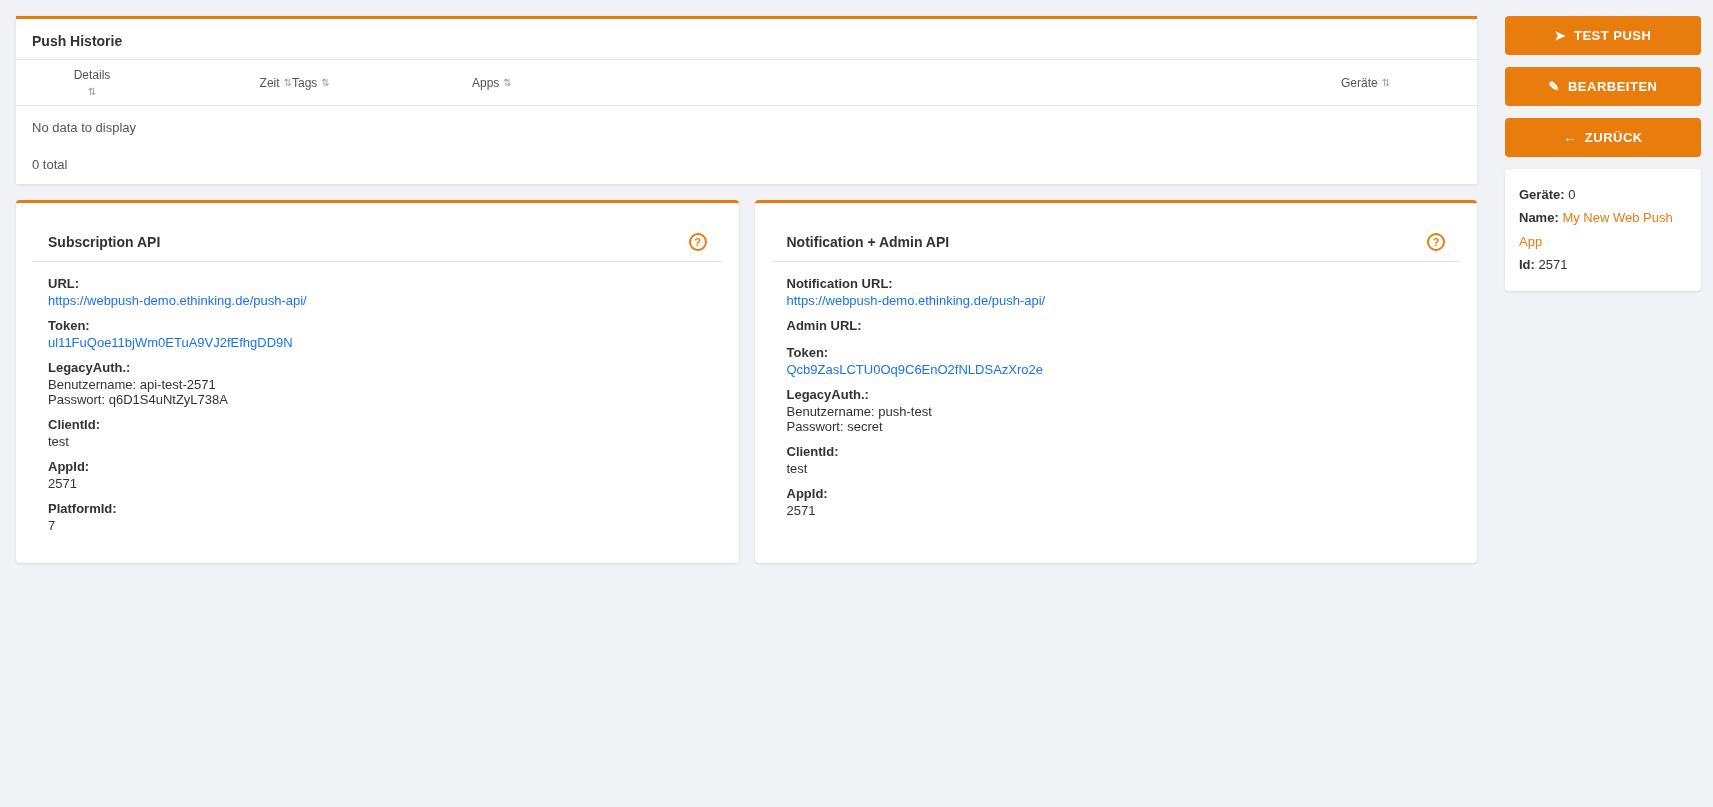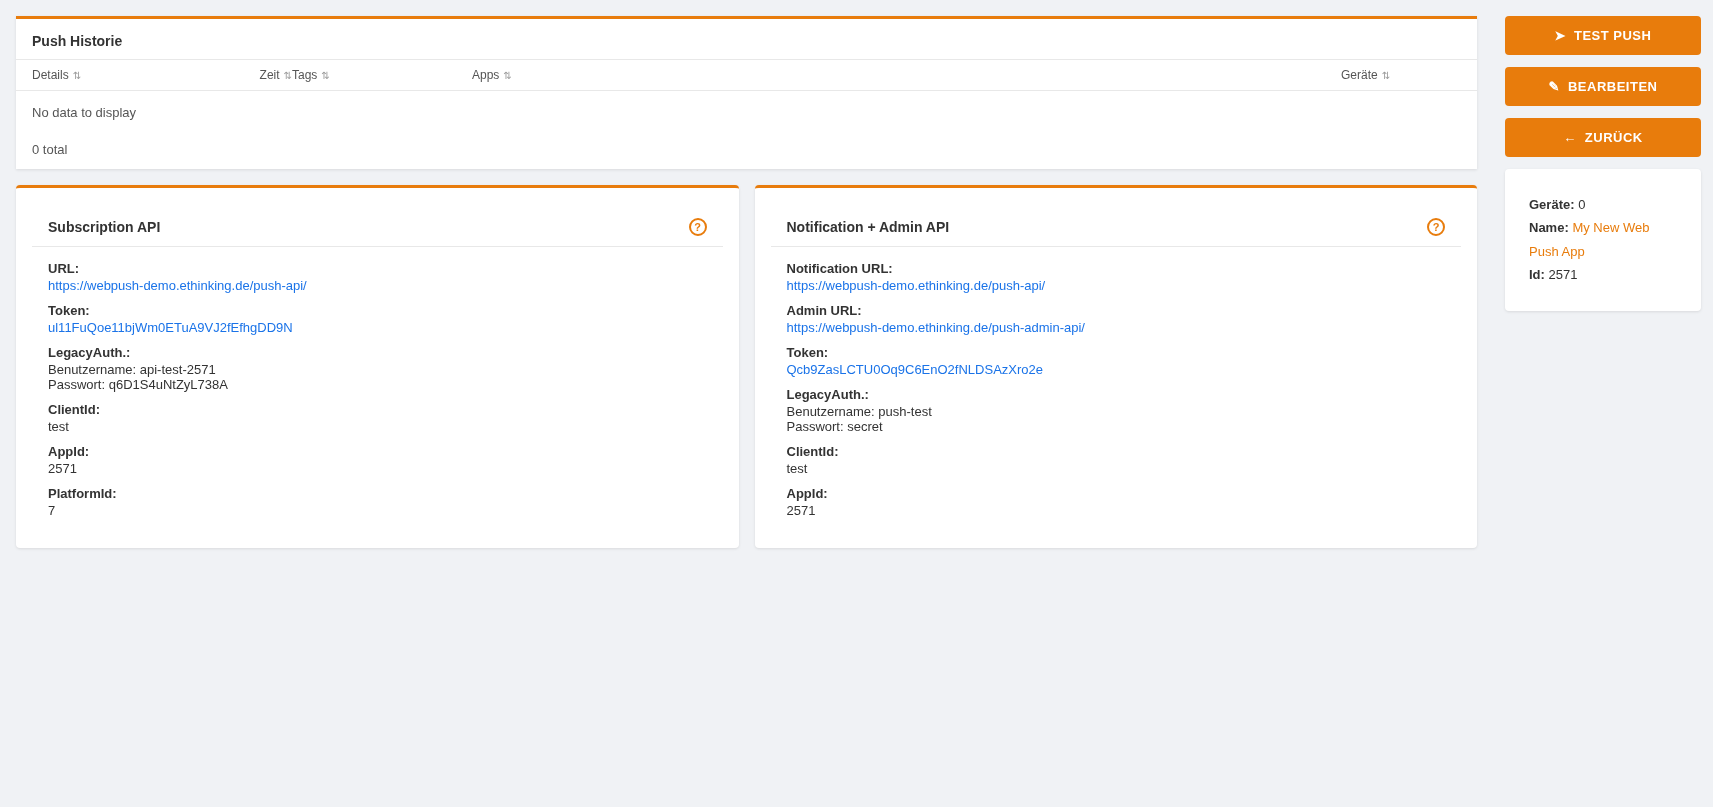--- a/index.html
+++ b/index.html
@@ -58,21 +58,21 @@
       font-size: 12px;
       display: flex;
       align-items: center;
       gap: 4px;
       cursor: pointer;
     }
     .th .sort-icon {
       font-size: 10px;
       color: #999;
     }
-    .th-details { width: 120px; }
+    .th-details { width: 120px; flex-direction: column; }
     .th-zeit { width: 140px; justify-content: flex-end; }
     .th-tags { width: 180px; }
     .th-apps { flex: 1; }
     .th-geraete { width: 120px; }
 
     .no-data {
       padding: 14px 16px;
       color: #555;
       font-size: 13px;
     }
@@ -159,21 +159,21 @@
       justify-content: center;
       gap: 8px;
       width: 100%;
       letter-spacing: 0.5px;
     }
 
     
     .info-panel {
       background: #fff;
       border-radius: 4px;
-      padding: 24px;
+      padding: 14px;
       box-shadow: 0 1px 3px rgba(0,0,0,0.1);
       font-size: 13px;
       line-height: 1.8;
     }
     .info-panel .name-val {
       color: #e87c0c;
     }
   </style>
 </head>
 <body>
@@ -251,21 +251,20 @@
           <span>Notification + Admin API</span>
           <div class="help-icon">?</div>
         </div>
         <div class="api-card-body">
           <div class="field-block">
             <span class="field-label">Notification URL:</span>
             <span class="field-value link">https://webpush-demo.ethinking.de/push-api/</span>
           </div>
           <div class="field-block">
             <span class="field-label">Admin URL:</span>
-            <span class="field-value link">https://webpush-demo.ethinking.de/push-admin-api/</span>
           </div>
           <div class="field-block">
             <span class="field-label">Token:</span>
             <span class="field-value token">Qcb9ZasLCTU0Oq9C6EnO2fNLDSAzXro2e</span>
           </div>
           <div class="field-block">
             <span class="field-label">LegacyAuth.:</span>
             <span class="field-value">Benutzername: push-test</span>
             <span class="field-value">Passwort: secret</span>
           </div>

